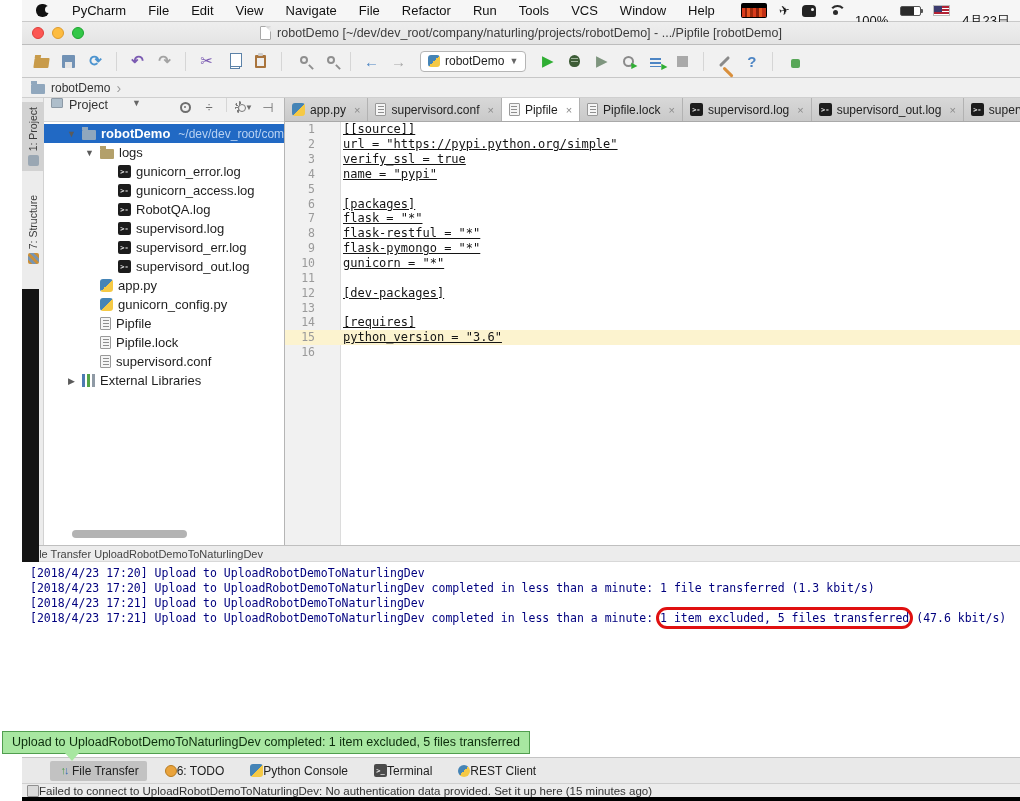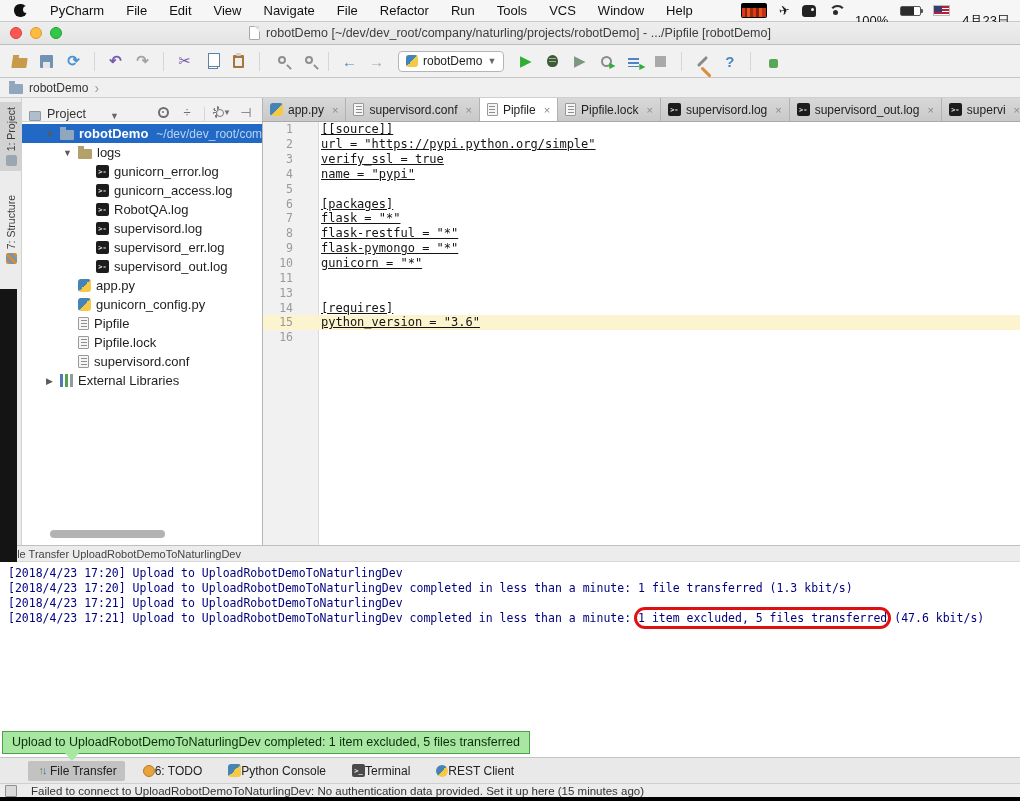--- a/index.html
+++ b/index.html
@@ -1,17 +1,17 @@
 <!DOCTYPE html>
 <html><head>
 <meta charset="utf-8">
 <style>
   * { margin:0; padding:0; box-sizing:border-box; }
   body { font-family:"Liberation Sans", sans-serif; background:#000; }
-  .screen{ position:relative; width:1020px; height:801px; overflow:hidden; background:#fff; display:flex; flex-direction:column; }
+  .screen{ position:relative; width:1020px; height:801px; overflow:hidden; background:#fff; display:flex; flex-direction:column;padding-left:22px; }
 
   
   .menubar{ height:22px; background:#f6f6f6; border-bottom:1px solid #c9c9c9; display:flex; align-items:center; padding:0 10px; font-size:13px; color:#111; flex:none; }
   .apple{ width:13px; height:13px; background:#111; border-radius:45% 45% 48% 48%; position:relative; margin:0 12px 0 4px; }
   .apple::after{ content:""; position:absolute; right:-3px; top:2px; width:7px; height:7px; border-radius:50%; background:#f6f6f6; }
   .mitem{ padding:0 11px; white-space:nowrap; }
   .mb-right{ margin-left:auto; display:flex; align-items:center; gap:12px; }
   .mb-cpu{ width:26px; height:15px; background:#000; border-radius:2px; overflow:hidden; position:relative; }
   .mb-cpu::after{ content:""; position:absolute; left:1px; right:1px; bottom:1px; height:9px;
     background:linear-gradient(90deg,#d93b1c 0 3px,#8c1f0a 3px 5px,#e5541f 5px 8px,#9c2a0c 8px 11px,#d93b1c 11px 14px,#8c1f0a 14px 17px,#e5541f 17px 20px,#c33015 20px 24px); }
@@ -84,21 +84,21 @@
   .main{ height:447px; display:flex; flex:none; min-height:0; }
   .stripe{ width:22px; background:#ececec; border-right:1px solid #d2d2d2; position:relative; flex:none; }
   .stripe-black{ position:absolute; left:0; top:191px; width:17px; height:372px; background:#141414; }
   .vtab{ position:absolute; left:0; width:22px; display:flex; flex-direction:column; align-items:center; gap:4px; padding:5px 0; }
   .vtab.active{ background:#d2d2d2; }
   .vtab span.vt{ writing-mode:vertical-rl; transform:rotate(180deg); font-size:10.5px; color:#3a3a3a; white-space:nowrap; }
   .sic{ width:11px; height:11px; background:#9aa7b3; border-radius:2px; flex:none; }
   .sic.grid{ background:repeating-linear-gradient(45deg,#c98f3a 0 3px,#7a94ad 3px 6px); }
 
   .ppanel{ width:241px; background:#fff; border-right:1px solid #b5b5b5; display:flex; flex-direction:column; overflow:hidden; flex:none; position:relative; }
-  .pp-header{ height:24px; background:#f1f1f1; border-bottom:1px solid #d5d5d5; display:flex; align-items:flex-end; gap:6px; padding:0 7px; font-size:12.5px; color:#333; flex:none; }
+  .pp-header{ height:24px; background:#f1f1f1; border-bottom:1px solid #d5d5d5; display:flex; align-items:flex-start; gap:6px; padding:0 7px; font-size:12.5px; color:#333; flex:none; }
   .pp-win-ic{ width:12px; height:10px; background:#aebecb; border:1px solid #8d9aa6; border-radius:1px; }
   .pp-caret{ font-size:9px; color:#666; margin-left:18px; }
   .pp-sp{ flex:1; }
   .ppi{ width:18px; height:18px; display:flex; align-items:center; justify-content:center; color:#6e6e6e; font-size:13px; }
   .ppi-locate{ width:11px; height:11px; border:2px solid #6e6e6e; border-radius:50%; position:relative; }
   .ppi-locate::after{ content:""; position:absolute; left:2.5px; top:2.5px; width:2px; height:2px; background:#6e6e6e; border-radius:50%; }
   .ppi-gear-wrap{ display:flex; align-items:center; gap:2px; }
   .ppi-gear{ width:12px; height:12px; border-radius:50%; background:repeating-conic-gradient(#7a7a7a 0 28deg,transparent 28deg 60deg); position:relative; }
   .ppi-gear::after{ content:""; position:absolute; left:3px; top:3px; width:6px; height:6px; border-radius:50%; background:#f1f1f1; border:1.5px solid #7a7a7a; }
 
@@ -156,21 +156,21 @@
   
   .tooltip{ position:absolute; left:2px; top:731px; background:#a8e7a1; border:1px solid #519e4f; padding:3px 9px 4px; font-size:12.5px; color:#0c2d0c; white-space:nowrap; z-index:5; }
   .tooltip::after{ content:""; position:absolute; left:62px; bottom:-8px; border:8px solid transparent; border-top-color:#a8e7a1; border-bottom:none; border-left-width:7px; border-right-width:7px; }
 
   
   .bottombar{ height:26px; background:#e9e9e9; border-top:1px solid #c4c4c4; display:flex; align-items:center; gap:10px; padding-left:28px; font-size:12px; color:#222; flex:none; }
   .btab{ display:flex; align-items:center; padding:3px 8px; border-radius:2px; }
   .btab.active{ background:#c2c2c2; }
 
   
-  .statusbar{ height:14px; background:#ececec; border-top:1px solid #cfcfcf; display:flex; align-items:center; gap:14px; padding:0 5px; font-size:11.5px; color:#333; flex:none; }
+  .statusbar{ height:14px; background:#ececec; border-top:1px solid #cfcfcf; display:flex; align-items:center; gap:0; padding:0 5px; font-size:11.5px; color:#333; flex:none; }
   .sb-ic{ width:12px; height:12px; background:#d9d9d9; border:1.5px solid #8f8f8f; border-radius:1px; flex:none; }
   .blackstrip{ height:4px; background:#000; flex:none; }
 </style>
 </head>
 <body>
 
 <div class="screen">
 
   <div class="menubar">
     <span class="apple"></span>
@@ -479,20 +479,24 @@
             </div>
             <div class="crow">
               <span class="ln">10</span>
               <span class="ct">gunicorn = "*"</span>
             </div>
             <div class="crow">
               <span class="ln">11</span>
               <span class="ct"></span>
             </div>
             <div class="crow">
+              <span class="ln">12</span>
+              <span class="ct">[dev-packages]</span>
+            </div>
+            <div class="crow">
               <span class="ln">13</span>
               <span class="ct"></span>
             </div>
             <div class="crow">
               <span class="ln">14</span>
               <span class="ct">[requires]</span>
             </div>
             <div class="crow hl">
               <span class="ln">15</span>
               <span class="ct">python_version = "3.6"</span>

